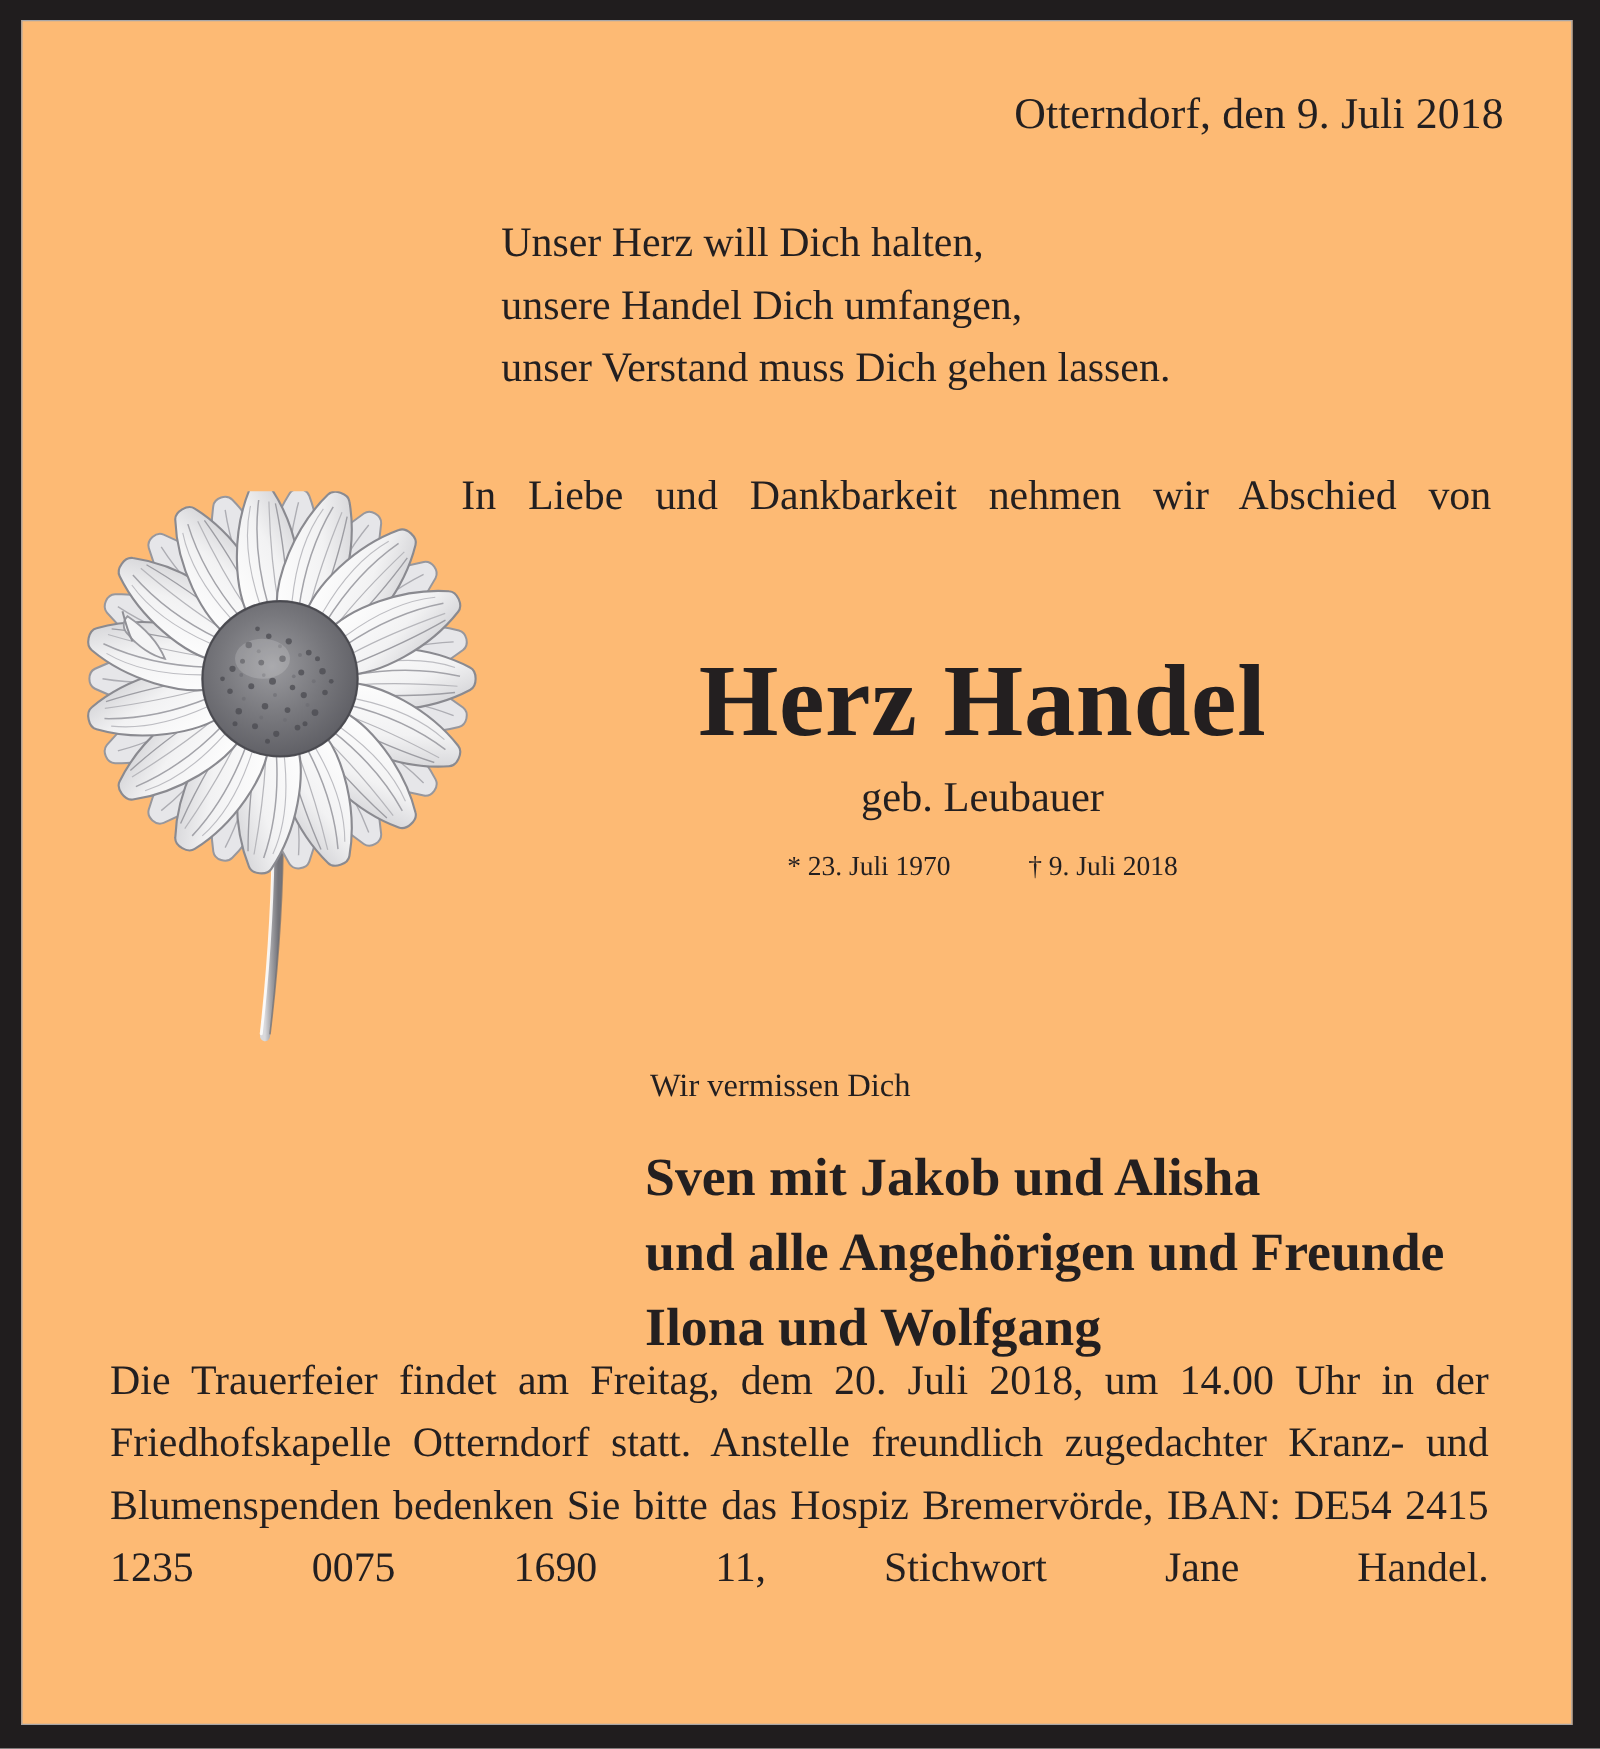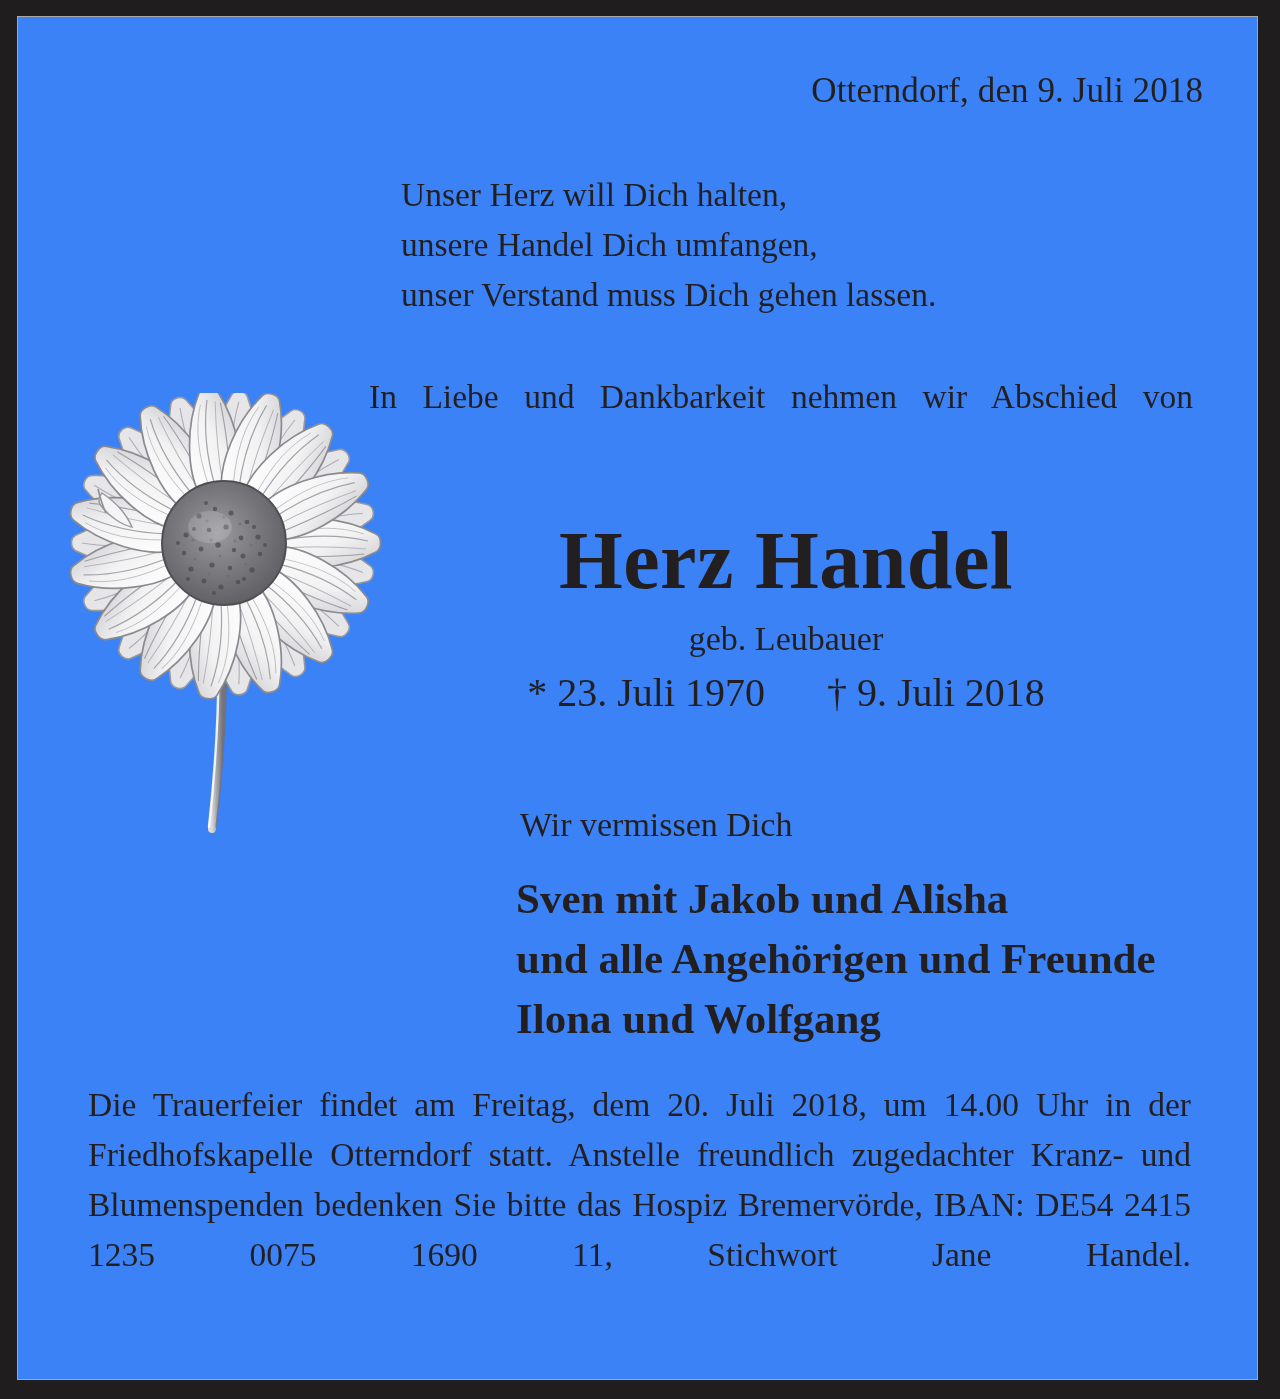--- a/index.html
+++ b/index.html
@@ -20,21 +20,21 @@
     box-sizing: border-box;
     overflow: hidden;
   }
 
   .notice-inner {
     position: absolute;
     left: 17px;
     top: 16px;
     right: 22px;
     bottom: 19px;
-    background: #3b82f6;
+    background: #fdba74;
     border: 1px solid #a9a6a6;
     box-sizing: border-box;
     overflow: hidden;
     padding-left: 40px;
   }
 
   
   .date-line {
     position: absolute;
     left: 0;
@@ -86,40 +86,41 @@
     line-height: 96px;
     font-weight: 700;
     letter-spacing: 0.5px;
   }
   .maiden-name {
     font-size: 34px;
     line-height: 52px;
     margin-top: 4px;
   }
   .life-dates {
-    font-size: 40px;
+    font-size: 22px;
     line-height: 52px;
     margin-top: 2px;
     white-space: nowrap;
   }
   .date-gap {
     display: inline-block;
     width: 62px;
   }
 
   
   .mourning {
     position: absolute;
     left: 486px;
     top: 786px;
   }
   .miss-you {
-    font-size: 34px;
+    font-size: 26px;
     line-height: 44px;
     padding-left: 16px;
+    margin-top: 44px;
   }
   .family-list {
     margin-top: 22px;
   }
   .family-line {
     display: block;
     font-size: 43px;
     line-height: 60px;
     font-weight: 700;
     padding-left: 12px;

